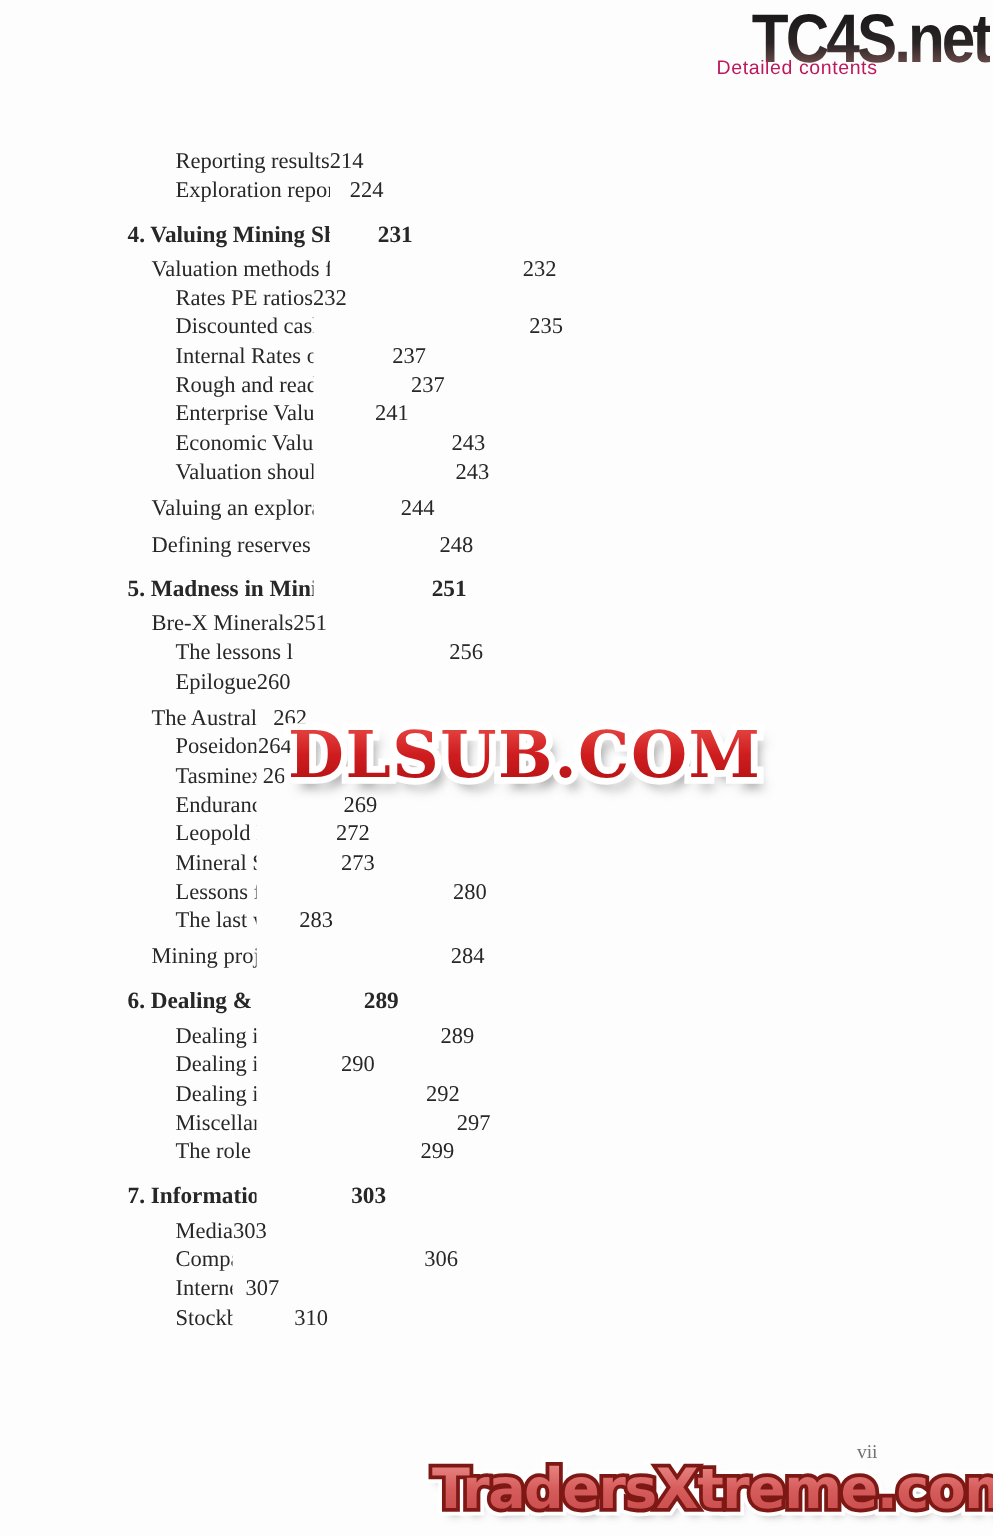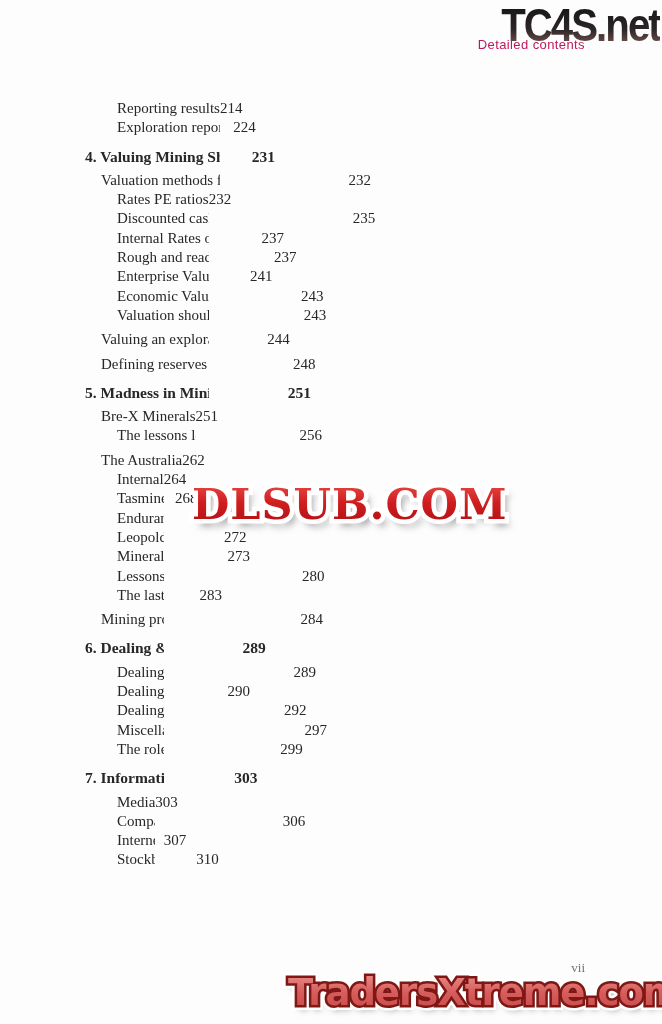--- a/index.html
+++ b/index.html
@@ -198,26 +198,30 @@
         <span class="page">251</span>
       </div>
       <div class="row lvl-l1 gap-sm">
         <span class="label">Bre-X Minerals</span>
         <span class="page">251</span>
       </div>
       <div class="row lvl-l2">
         <span class="label">The lessons learnt from Bre-X</span>
         <span class="page">256</span>
       </div>
+      <div class="row lvl-l2">
+        <span class="label">Epilogue</span>
+        <span class="page">260</span>
+      </div>
       <div class="row lvl-l1 gap-sm">
         <span class="label">The Australia</span>
         <span class="page">262</span>
       </div>
       <div class="row lvl-l2">
-        <span class="label">Internal</span>
+        <span class="label">Poseidon</span>
         <span class="page">264</span>
       </div>
       <div class="row lvl-l2">
         <span class="label">Tasminex</span>
         <span class="page">268</span>
       </div>
       <div class="row lvl-l2">
         <span class="label">Endurance Mining</span>
         <span class="page">269</span>
       </div>

